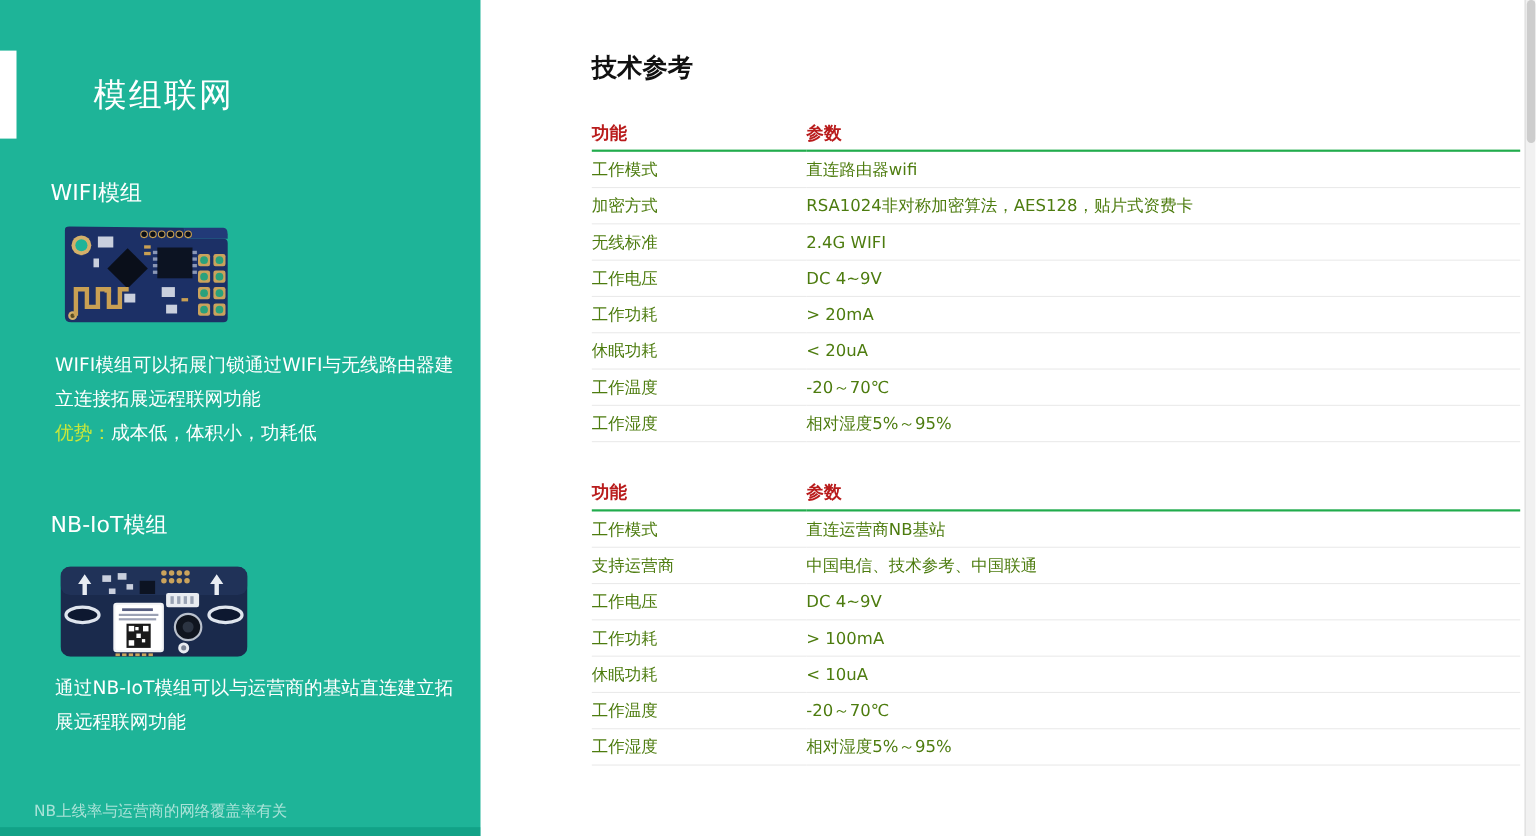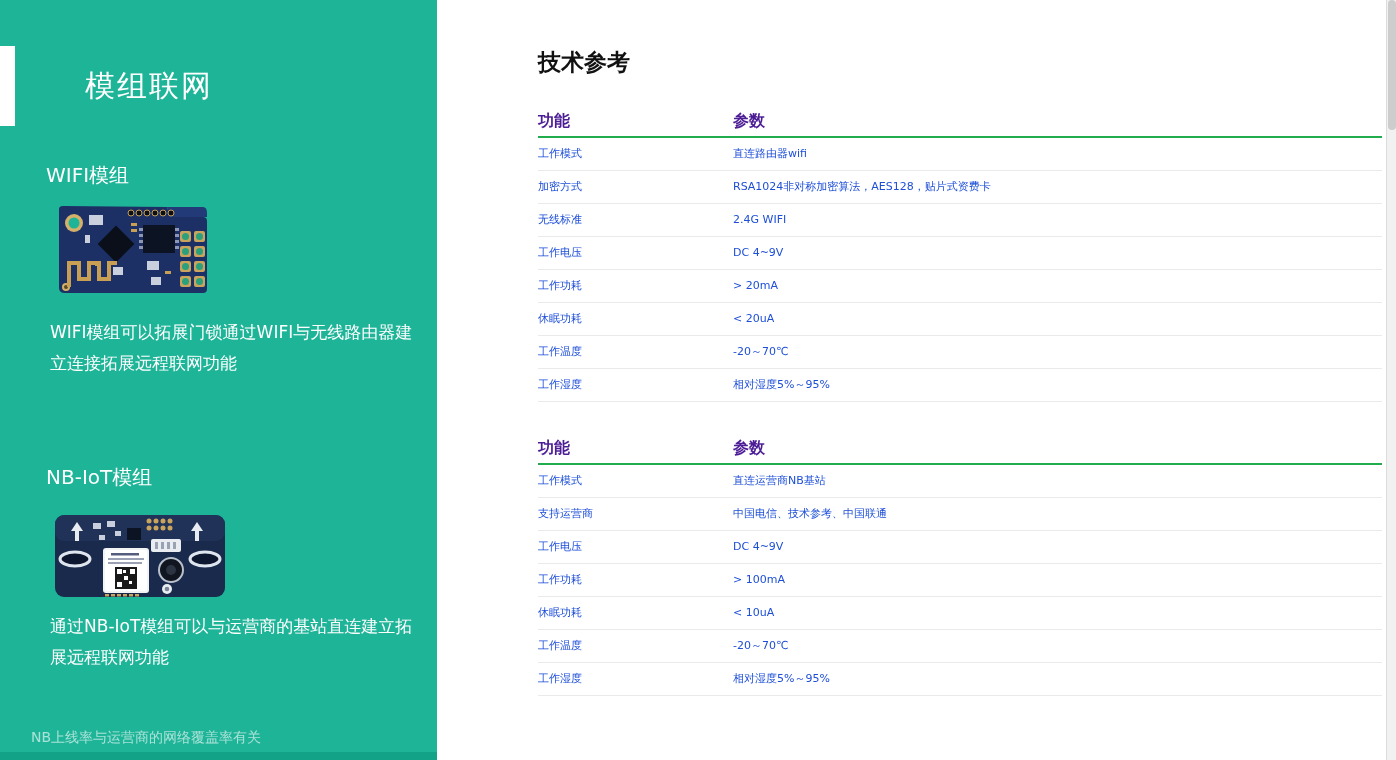--- a/index.html
+++ b/index.html
@@ -79,28 +79,28 @@
     width: 844px;
     border-collapse: collapse;
     table-layout: fixed;
   }
   .spec-1 { margin-top: 34px; }
   .spec-2 { margin-top: 36px; }
   table.spec col.c1 { width: 195px; }
   table.spec th {
     text-align: left;
     font-size: 16px; font-weight: 700;
-    color: #4c1d95;
+    color: #b91c1c;
     line-height: 20px;
     padding: 0 0 5px 0;
     border-bottom: 2px solid #21AC4D;
   }
   table.spec td {
-    font-size: 11px;
-    color: #1d4ed8;
+    font-size: 15px;
+    color: #4d7c0f;
     line-height: 16px;
     padding: 8px 0;
     border-bottom: 1px solid #EAEAEA;
     white-space: nowrap;
     overflow: hidden;
   }
 
   
   .scrollbar-track {
     position: absolute; right: 0; top: 0;
@@ -192,20 +192,21 @@
           <circle cx="130.5" cy="61.5" r="3.5"></circle>
             <circle cx="144.5" cy="61.5" r="3.5"></circle>
           <circle cx="130.5" cy="76.5" r="3.5"></circle>
             <circle cx="144.5" cy="76.5" r="3.5"></circle>
         </g>
       </g>
     </svg>
 
     <div class="module-text t-wifi">
       <div>WIFI模组可以拓展门锁通过WIFI与无线路由器建立连接拓展远程联网功能</div>
+      <div><span class="adv-label">优势：</span><span>成本低，体积小，功耗低</span></div>
     </div>
 
     <h2 class="module-heading h-nb">NB-IoT模组</h2>
 
     <svg class="module-img img-nb" width="170" height="82" viewBox="0 0 170 82">
       <rect x="0" y="0" width="170" height="82" rx="9" fill="#1a2a4c"></rect>
       <rect x="0" y="0" width="170" height="26" rx="9" fill="#24365e" opacity="0.7"></rect>
 
       <g fill="#e8ecf2">
         <path d="M16 16 L22 7 L28 16 L24 16 L24 26 L20 26 L20 16 Z"></path>

